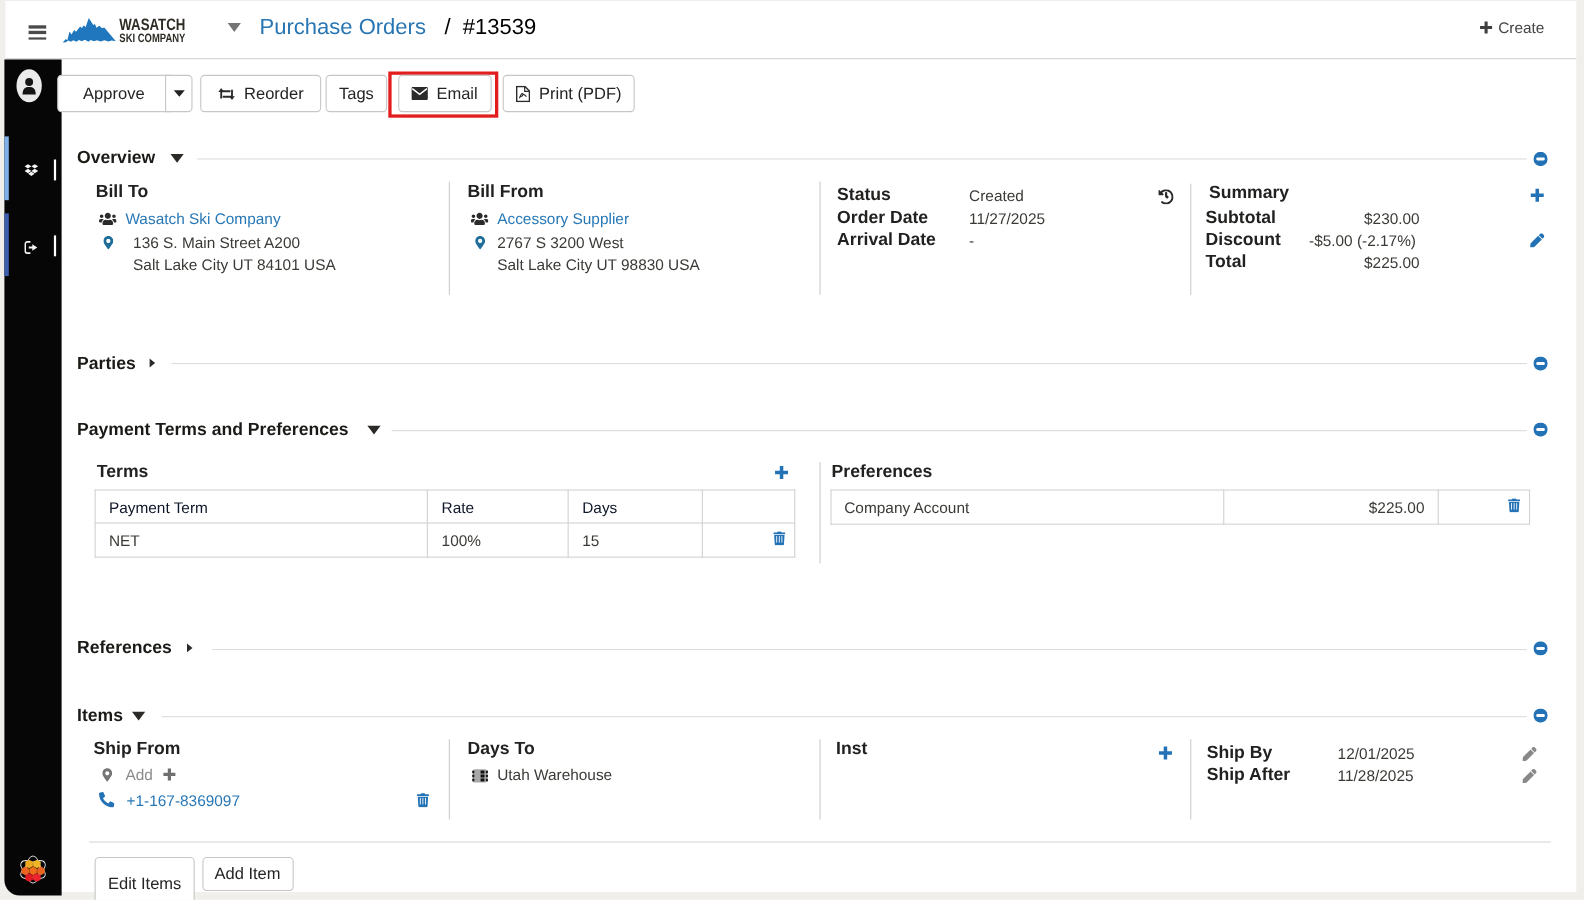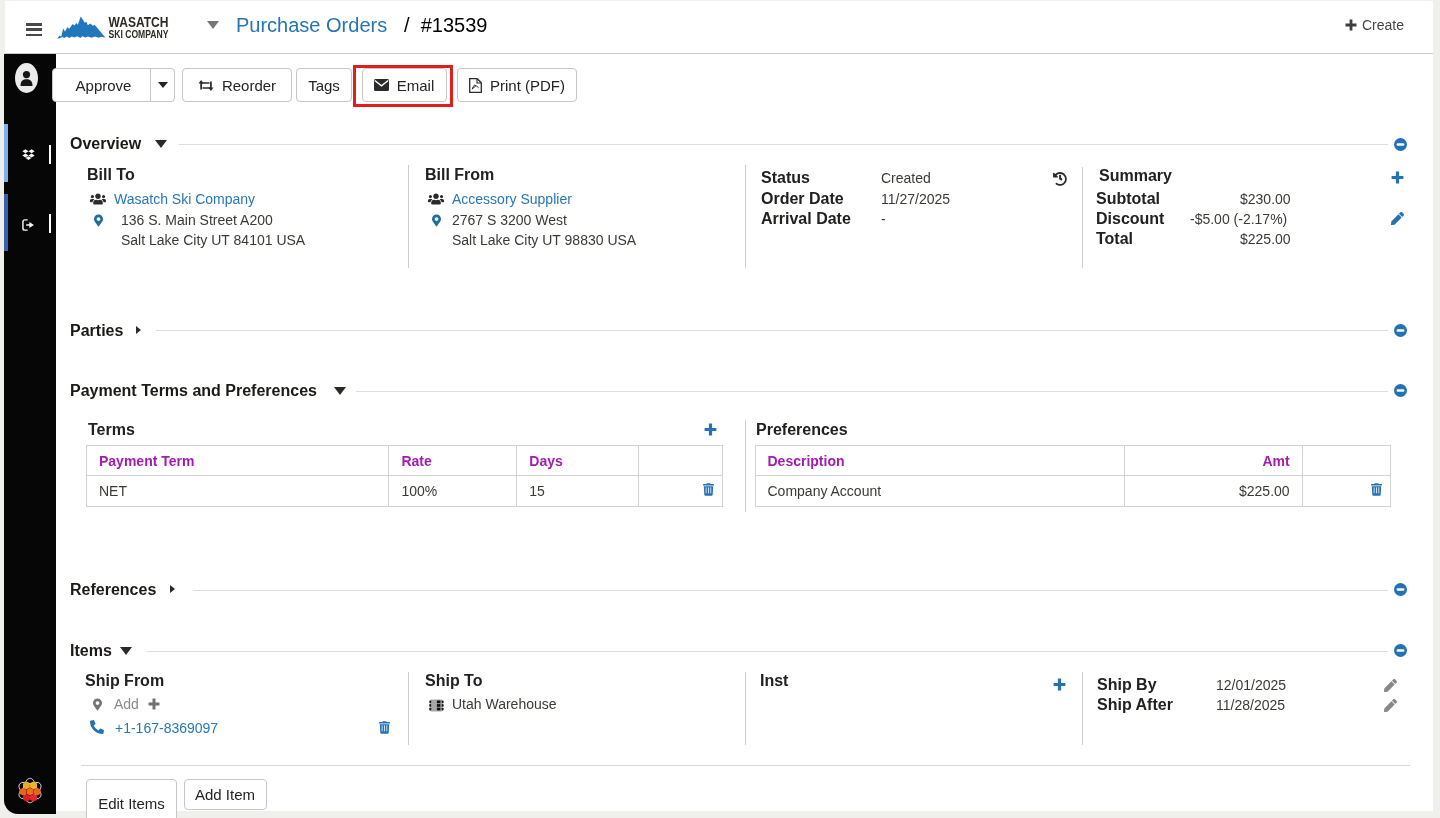--- a/index.html
+++ b/index.html
@@ -12,21 +12,21 @@
 .vline{position:absolute;width:1px;background:#cccccc}
 .sechead{position:absolute;font-size:16px;font-weight:bold;color:#1b1a17;line-height:16px}
 .lbl{position:absolute;font-size:16px;font-weight:bold;color:#222120;line-height:14px}
 .txt{position:absolute;font-size:14px;color:#3b3a36;line-height:14px}
 .link{position:absolute;font-size:14px;color:#2878b6;line-height:14px}
 .rt{}
 .caret-d{position:absolute;width:0;height:0;border-left:6px solid transparent;border-right:6px solid transparent;border-top:8px solid #2b2a27}
 .caret-r{position:absolute;width:0;height:0;border-top:4.8px solid transparent;border-bottom:4.8px solid transparent;border-left:5.5px solid #2b2a27}
 table{border-collapse:collapse;font-size:14px;color:#3b3a36}
 td,th{border:1px solid #d2d2d2;padding:0 12px;text-align:left;font-size:14px}
-th{font-weight:bold;color:#a21caf}
+th{font-weight:normal;color:#0f172a}
 </style></head><body>
 
 <div class="a topbar"></div>
 
 <div class="a" style="left:26px;top:22.8px;width:16px;height:2.8px;background:#4a4a4a"></div>
 <div class="a" style="left:26px;top:28.2px;width:16px;height:2.8px;background:#4a4a4a"></div>
 <div class="a" style="left:26px;top:33.6px;width:16px;height:2.8px;background:#4a4a4a"></div>
 
 <svg class="a" style="left:57px;top:16px" width="49" height="23" viewBox="0 0 49 23">
 <polygon fill="#2177bd" points="0,22.6 2.8,19.4 4.2,20.7 6.2,12.6 8,15.4 10.4,11.2 12.2,12.8 15.8,8 17.4,9.5 19.3,7 20.8,8.8 23.7,0.4 27.8,6.8 29.3,5.8 30.8,9.2 33.3,7.4 35.8,9.7 37.8,9 48.3,21.4 44.5,20.8 41.5,21.7 38,20.6 34.5,21.8 31,20.5 28.5,21.6 25.5,20.3 23.3,21.9 20.3,20.2 17.3,21.6 14.8,20.4 12.3,21.9 9.8,20.6 7.3,22 5.3,20.9 2.8,22.3"></polygon>
@@ -234,25 +234,20 @@
             </svg></td>
         </tr>
       </tbody>
     </table>
 </div>
 <div class="vline" style="left:745px;top:420px;height:92px"></div>
 <div class="lbl" style="left:756px;top:423px">Preferences</div>
 <div class="a" style="left:754.5px;top:445px">
 <table style="width:636px">
       <tbody>
-        <tr style="height:30px">
-          <th style="width:370px">Description</th>
-          <th style="width:178px;text-align:right">Amt</th>
-          <th style="width:88px"></th>
-        </tr>
 <tr style="height:31px">
           <td>Company Account</td>
           <td style="text-align:right">$225.00</td>
           <td style="text-align:right;padding-right:8px"><svg width="11" height="13" viewBox="0 0 448 512">
               <path fill="#2272b5" d="M432 32H312l-9.4-18.7A24 24 0 0 0 281.1 0H166.8a23.72 23.72 0 0 0-21.4 13.3L136 32H16A16 16 0 0 0 0 48v32a16 16 0 0 0 16 16h416a16 16 0 0 0 16-16V48a16 16 0 0 0-16-16zM53.2 467a48 48 0 0 0 47.9 45h245.8a48 48 0 0 0 47.9-45L416 128H32zm248.8-291a16 16 0 0 1 32 0v224a16 16 0 0 1-32 0zm-96 0a16 16 0 0 1 32 0v224a16 16 0 0 1-32 0zm-96 0a16 16 0 0 1 32 0v224a16 16 0 0 1-32 0z"></path>
             </svg></td>
         </tr>
       </tbody>
     </table>
 </div>
@@ -270,21 +265,21 @@
     <path fill="#6f6f6f" d="M4.9 0.6h3.2v4.3h4.3v3.2H8.1v4.3H4.9V8.1H0.6V4.9h4.3z"></path>
   </svg>
 <svg class="a" style="left:90px;top:720px" width="14" height="14" viewBox="0 0 512 512">
     <path fill="#2272b5" d="M497.39 361.8l-112-48a24 24 0 0 0-28 6.9l-49.6 60.6a370.66 370.66 0 0 1-177.19-177.2l60.6-49.6a23.94 23.94 0 0 0 6.9-28l-48-112A24.16 24.16 0 0 0 122.6.61l-104 24A24 24 0 0 0 0 48c0 256.5 207.9 464 464 464a24 24 0 0 0 23.4-18.6l24-104a24.29 24.29 0 0 0-14.01-27.6z"></path>
   </svg>
 <div class="link" style="left:115px;top:721px">+1-167-8369097</div>
 <svg class="a" style="left:379px;top:721px" width="11" height="13" viewBox="0 0 448 512">
     <path fill="#2272b5" d="M432 32H312l-9.4-18.7A24 24 0 0 0 281.1 0H166.8a23.72 23.72 0 0 0-21.4 13.3L136 32H16A16 16 0 0 0 0 48v32a16 16 0 0 0 16 16h416a16 16 0 0 0 16-16V48a16 16 0 0 0-16-16zM53.2 467a48 48 0 0 0 47.9 45h245.8a48 48 0 0 0 47.9-45L416 128H32zm248.8-291a16 16 0 0 1 32 0v224a16 16 0 0 1-32 0zm-96 0a16 16 0 0 1 32 0v224a16 16 0 0 1-32 0zm-96 0a16 16 0 0 1 32 0v224a16 16 0 0 1-32 0z"></path>
   </svg>
 
-<div class="lbl" style="left:425px;top:674px">Ship To</div>
+<div class="lbl" style="left:425px;top:674px">Days To</div>
 <svg class="a" style="left:428.5px;top:698.5px" width="15" height="13" viewBox="0 0 15 13">
 <rect x="1.3" y="0.4" width="12" height="12" rx="1.2" fill="#a8a8a8"></rect>
 <rect x="0.3" y="1.5" width="1.9" height="2.7" rx="0.6" fill="#1b1b1b"></rect>
     <rect x="0.3" y="5.1" width="1.9" height="2.7" rx="0.6" fill="#1b1b1b"></rect>
     <rect x="0.3" y="8.7" width="1.9" height="2.7" rx="0.6" fill="#1b1b1b"></rect>
 <rect x="7.9" y="1.5" width="3.5" height="2.7" fill="#111"></rect>
     <rect x="7.9" y="5.1" width="3.5" height="2.7" fill="#111"></rect>
     <rect x="7.9" y="8.7" width="3.5" height="2.7" fill="#111"></rect>
 <rect x="12.7" y="1.5" width="1.9" height="2.7" rx="0.6" fill="#1b1b1b"></rect>
     <rect x="12.7" y="5.1" width="1.9" height="2.7" rx="0.6" fill="#1b1b1b"></rect>

